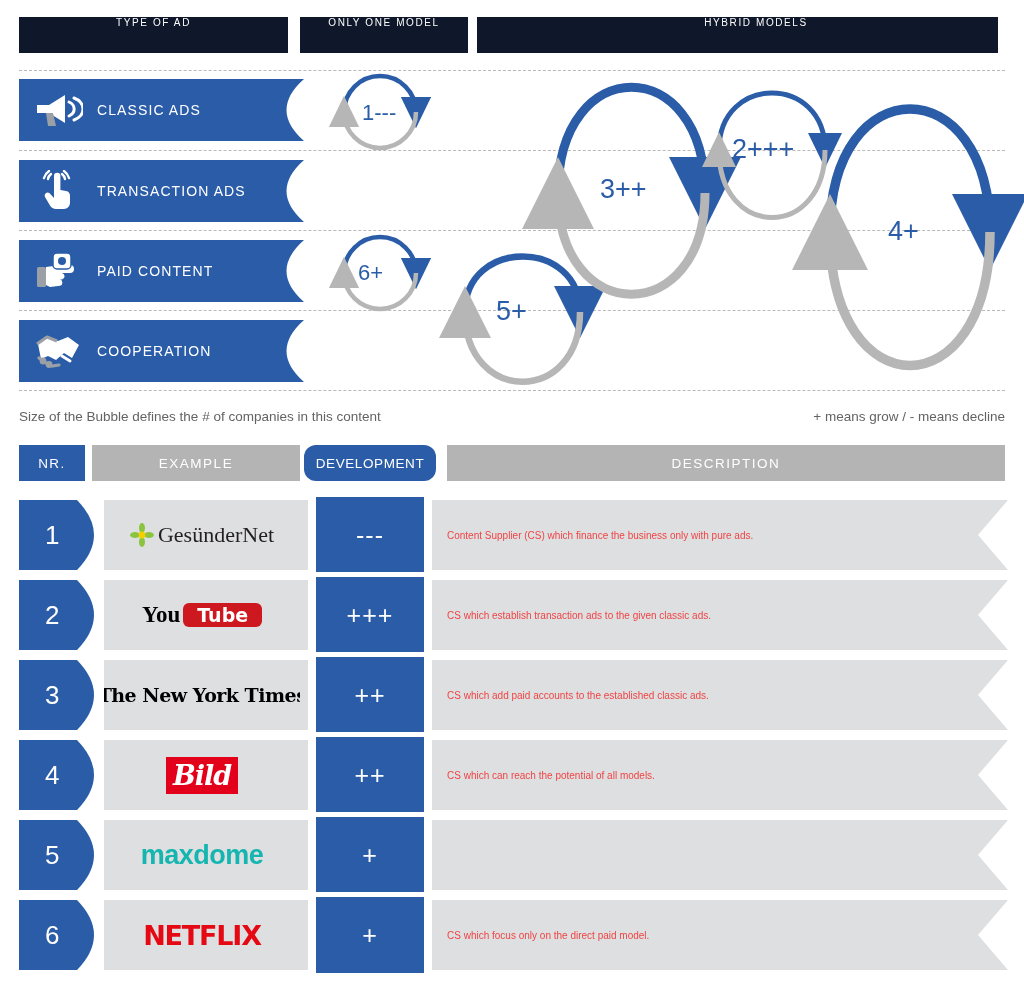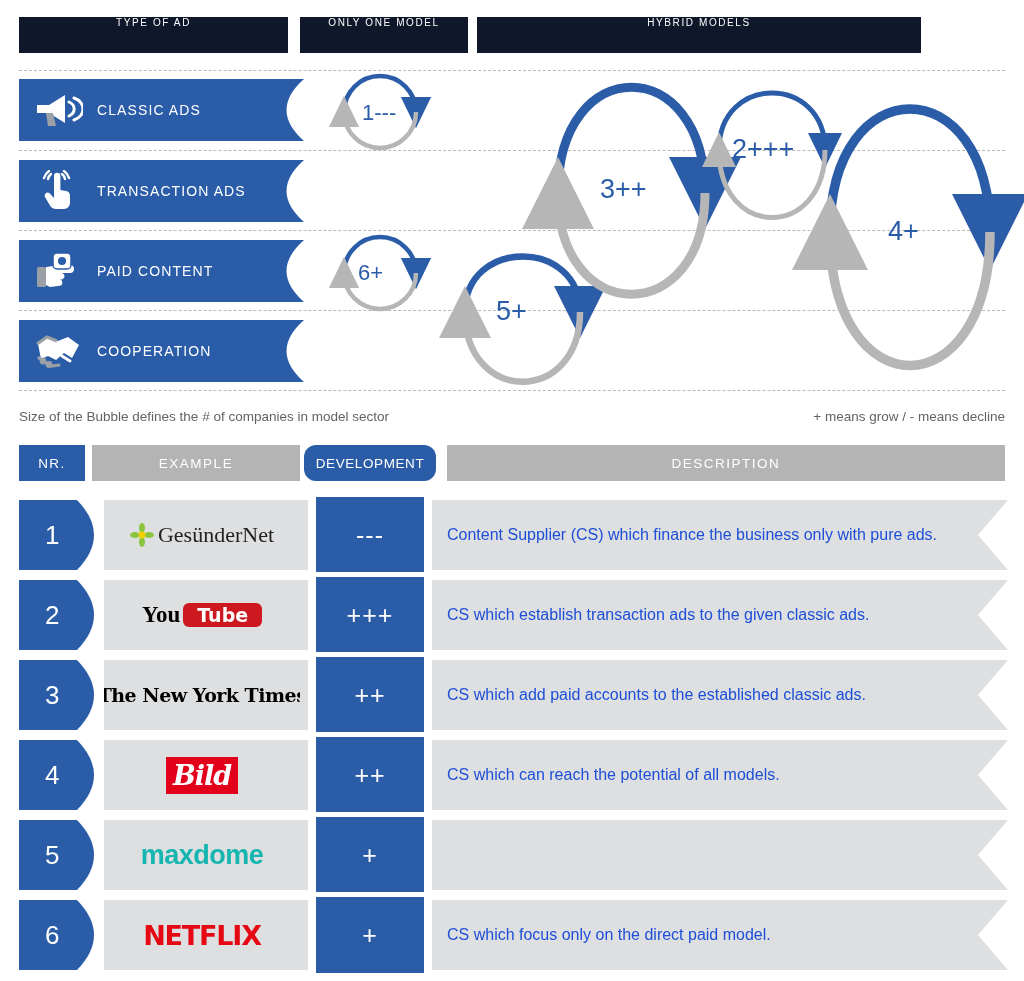--- a/index.html
+++ b/index.html
@@ -11,21 +11,21 @@
 
   
   .cat-bar{
     position:absolute;top:17px;height:36px;background:#0f172a;
     display:flex;justify-content:center;
     color:#ffffff;font-size:10px;letter-spacing:1.6px;
     font-family:"Liberation Sans","DejaVu Sans",sans-serif;
   }
   #cat0{left:19px;width:269px;}
   #cat1{left:300px;width:168px;}
-  #cat2{left:477px;width:444px;}
+  #cat2{left:477px;width:484px;padding-left:37px;}
 
   
   #matrix{position:absolute;left:0;top:60px;width:1024px;height:340px;}
   .dashline{
     position:absolute;left:19px;width:986px;height:0;
     border-top:1.6px dashed #b9b9b9;
   }
   .rowlabel{
     position:absolute;left:19px;width:285px;height:62px;
     background:#2a5ca8;color:#ffffff;
@@ -104,21 +104,21 @@
   }
   .devhalo{
     position:absolute;top:-8px;left:308px;width:124px;height:86px;
     background:#ffffff;
     -webkit-clip-path:path('M0,0 L124,0 Q142,43 124,86 L0,86 Q-18,43 0,0 Z');
             clip-path:path('M0,0 L124,0 Q142,43 124,86 L0,86 Q-18,43 0,0 Z');
   }
   .desc{
     position:absolute;left:447px;top:0;height:70px;
     display:flex;align-items:center;
-    font-size:16px;color:#1d4ed8;
+    font-size:10px;color:#ef4444;
     font-family:"Liberation Sans","DejaVu Sans",sans-serif;
   }
 
   
   .lg-gesunder{font-family:"Liberation Serif","DejaVu Serif",serif;font-size:22px;color:#231f20;white-space:nowrap;}
   .lg-nyt{font-family:"DejaVu Serif","Liberation Serif",serif;font-weight:bold;font-size:19px;color:#000;white-space:nowrap;letter-spacing:-0.5px;}
   .lg-bild{background:#e2001a;color:#fff;font-family:"DejaVu Serif",serif;font-weight:bold;font-size:27px;padding:3px 7px;letter-spacing:-1px;font-style:italic;}
   .lg-max{color:#15b5b0;font-size:27px;font-weight:bold;letter-spacing:-0.5px;}
   .lg-netflix{color:#e50914;font-size:27px;font-weight:bold;letter-spacing:-1.2px;font-family:"DejaVu Sans",sans-serif;}
   .yt-you{color:#000;font-weight:bold;font-size:23px;font-family:Liberation Serif, serif;}
@@ -245,21 +245,21 @@
   </svg>
 
   <span class="looplabel sm" style="left:362px;top:40px;">1---</span>
   <span class="looplabel sm" style="left:358px;top:200px;">6+</span>
   <span class="looplabel" style="left:496px;top:236px;">5+</span>
   <span class="looplabel" style="left:600px;top:114px;">3++</span>
   <span class="looplabel" style="left:732px;top:74px;">2+++</span>
   <span class="looplabel" style="left:888px;top:156px;">4+</span>
 </div>
 
-<div class="caption" id="capLeft">Size of the Bubble defines the # of companies in model sector</div>
+<div class="caption" id="capLeft">Size of the Bubble defines the # of companies in this content</div>
 <div class="caption" id="capRight">+ means grow / - means decline</div>
 
 <div class="th" id="th0">
     <span>NR.</span>
   </div>
 <div class="th" id="th1">
     <span>EXAMPLE</span>
   </div>
 <div class="th" id="th2">
     <span>DEVELOPMENT</span>

